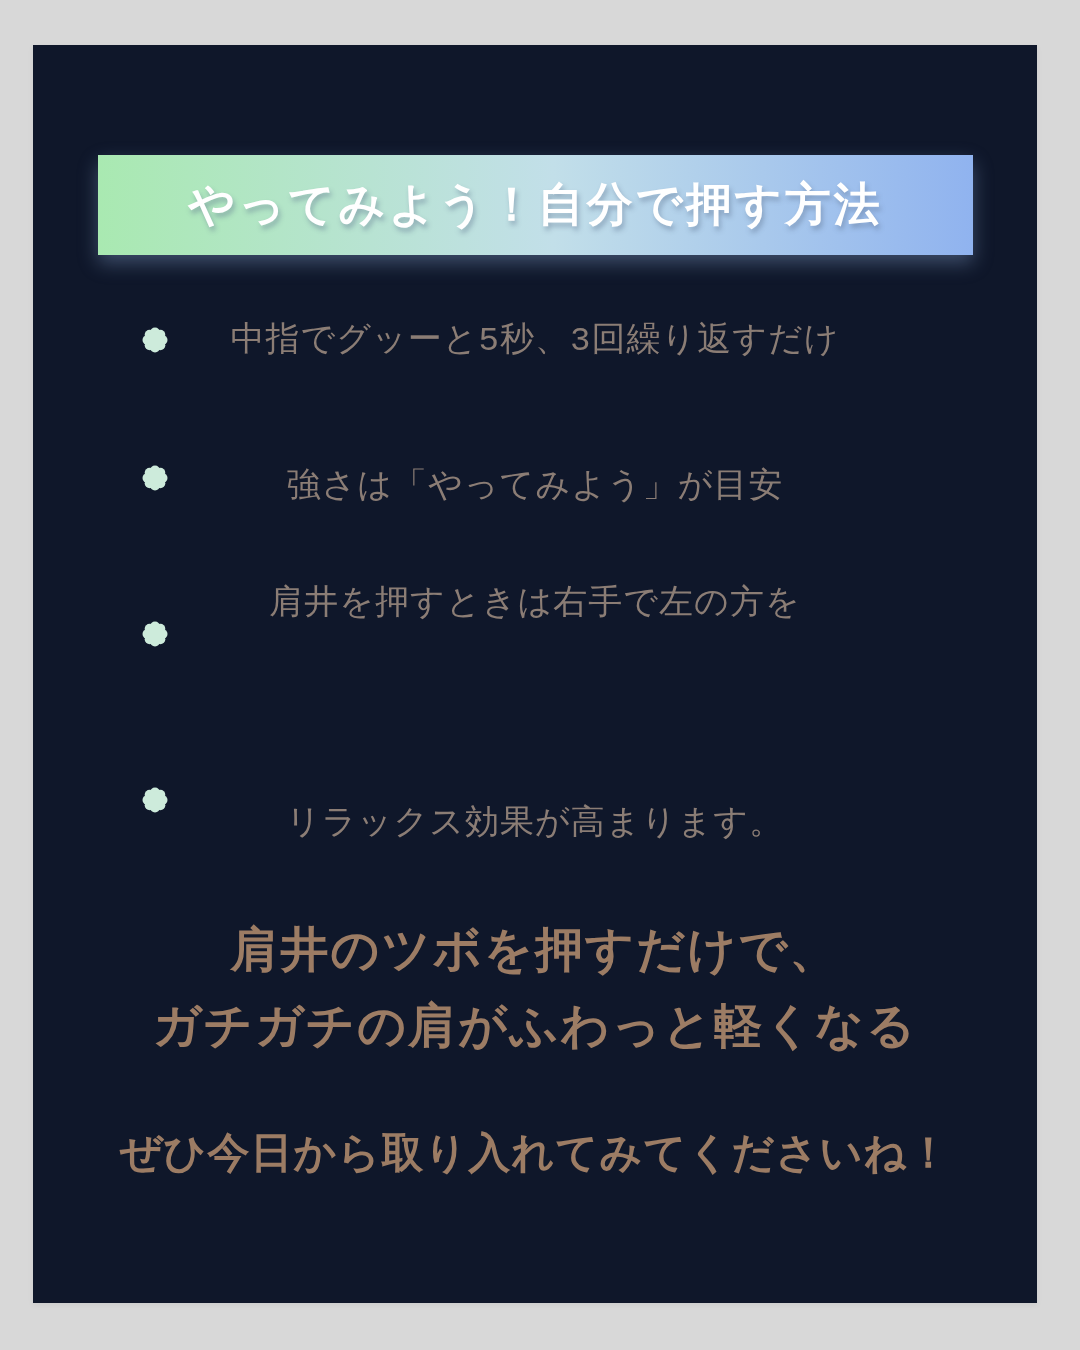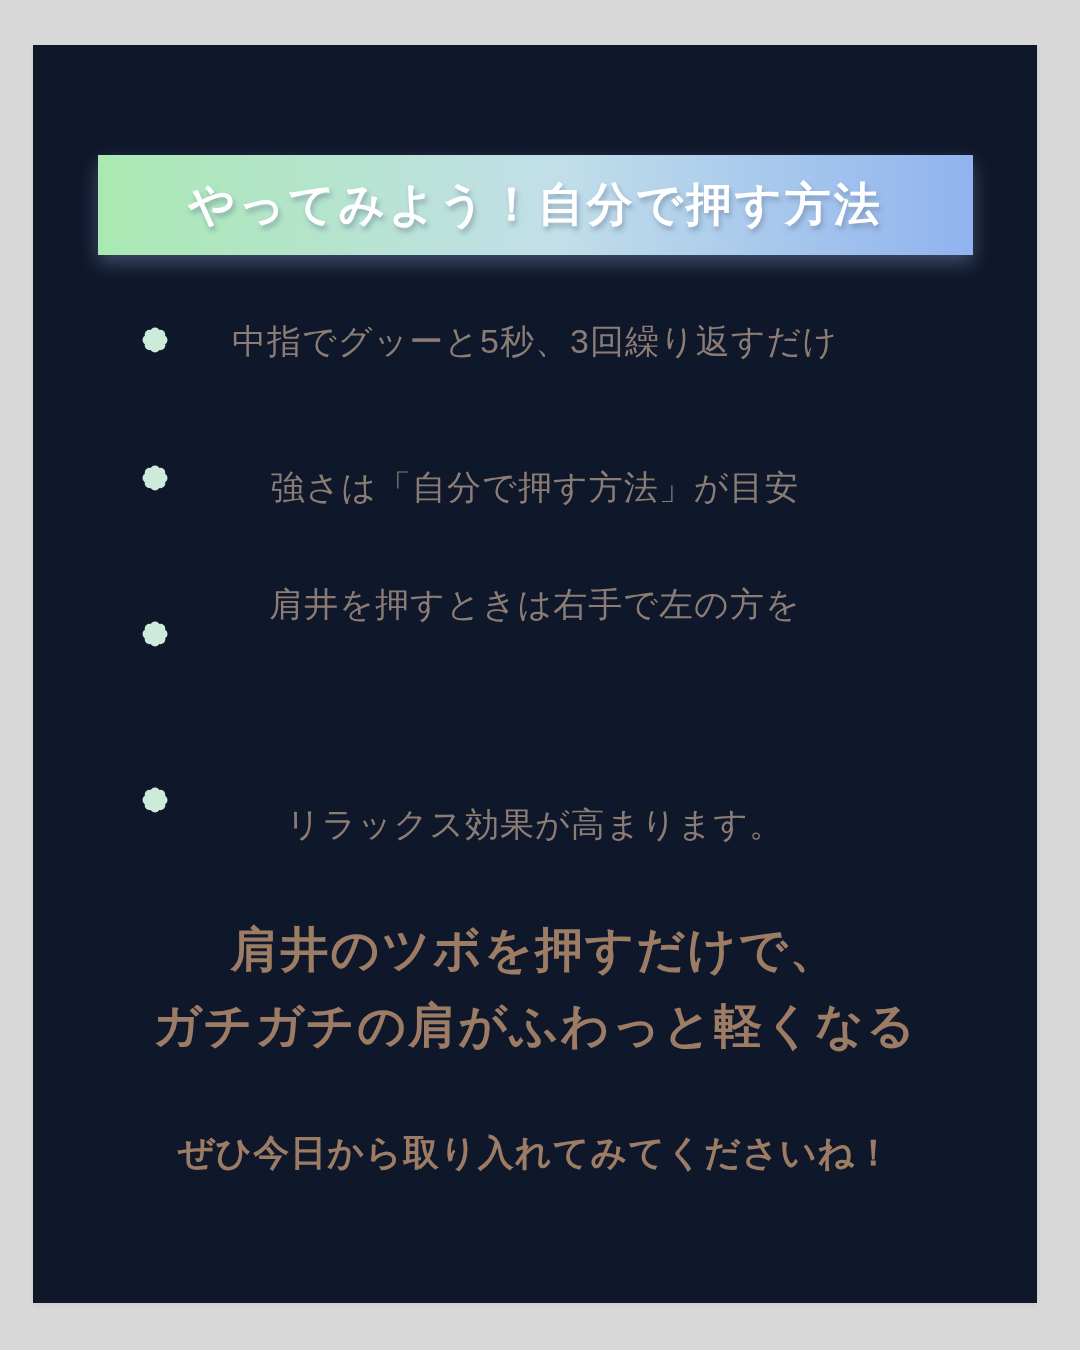--- a/index.html
+++ b/index.html
@@ -43,21 +43,21 @@
     text-shadow: 2px 4px 5px rgba(90,110,140,0.45);
     white-space: nowrap;
   }
   .bullet-row {
     position: absolute;
     left: 0;
     width: 100%;
     text-align: center;
   }
   .bullet-row .bullet-text {
-    font-family: Liberation Sans, sans-serif;
+    font-family: Liberation Mono, monospace;
     font-size: 34px;
     line-height: 46px;
     color: #8b7d75;
     letter-spacing: 1px;
     white-space: nowrap;
   }
   .bullet-row.two-line .bullet-text {
     line-height: 48px;
   }
   .flower {
@@ -88,21 +88,21 @@
     letter-spacing: 2px;
     white-space: nowrap;
   }
   .cta {
     position: absolute;
     left: 0;
     top: 1078px;
     width: 100%;
     text-align: center;
     color: #9c7c64;
-    font-size: 36px;
+    font-size: 42px;
     font-weight: 700;
     line-height: 60px;
     letter-spacing: 1px;
     white-space: nowrap;
   }
 </style>
 </head>
 <body>
 
 <div class="card">
@@ -142,21 +142,21 @@
             <circle cx="5.3" cy="5.3" r="5"></circle>
           <circle cx="0" cy="7.5" r="5"></circle>
             <circle cx="-5.3" cy="5.3" r="5"></circle>
           <circle cx="-7.5" cy="0" r="5"></circle>
             <circle cx="-5.3" cy="-5.3" r="5"></circle>
           <circle cx="0" cy="0" r="8.5"></circle>
         </g>
       </svg>
     </span>
     <div class="bullet-text">
-      <span>強さは「自分で押す方法」が目安</span>
+      <span>強さは「やってみよう」が目安</span>
     </div>
   </div>
 
   <div class="bullet-row row-3 two-line">
     <span class="flower">
       <svg viewBox="-13 -13 26 26" xmlns="http://www.w3.org/2000/svg">
         <g fill="#cdebdb">
           <circle cx="0" cy="-7.5" r="5"></circle>
             <circle cx="5.3" cy="-5.3" r="5"></circle>
           <circle cx="7.5" cy="0" r="5"></circle>

